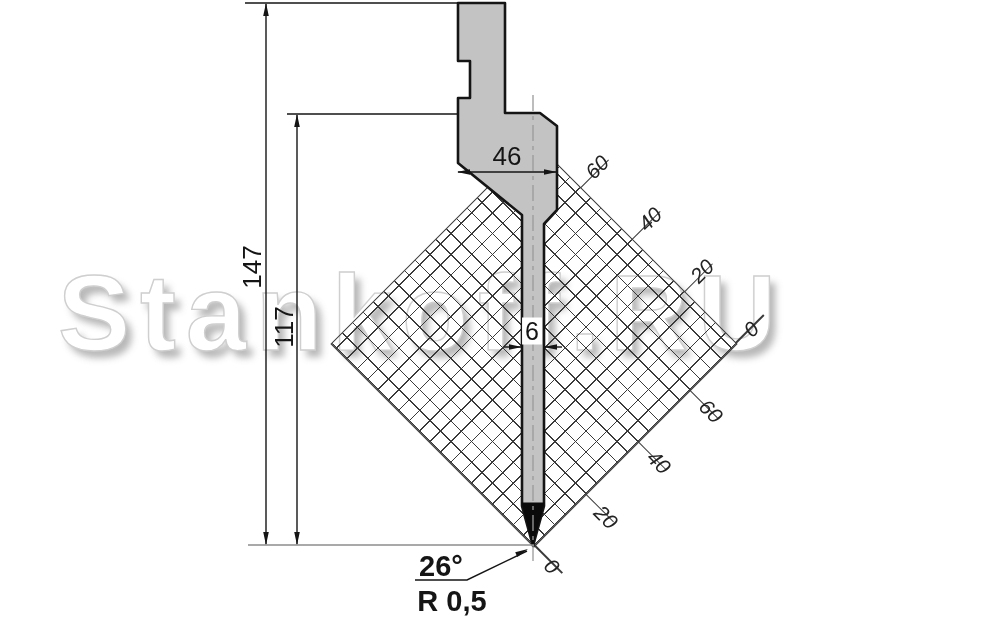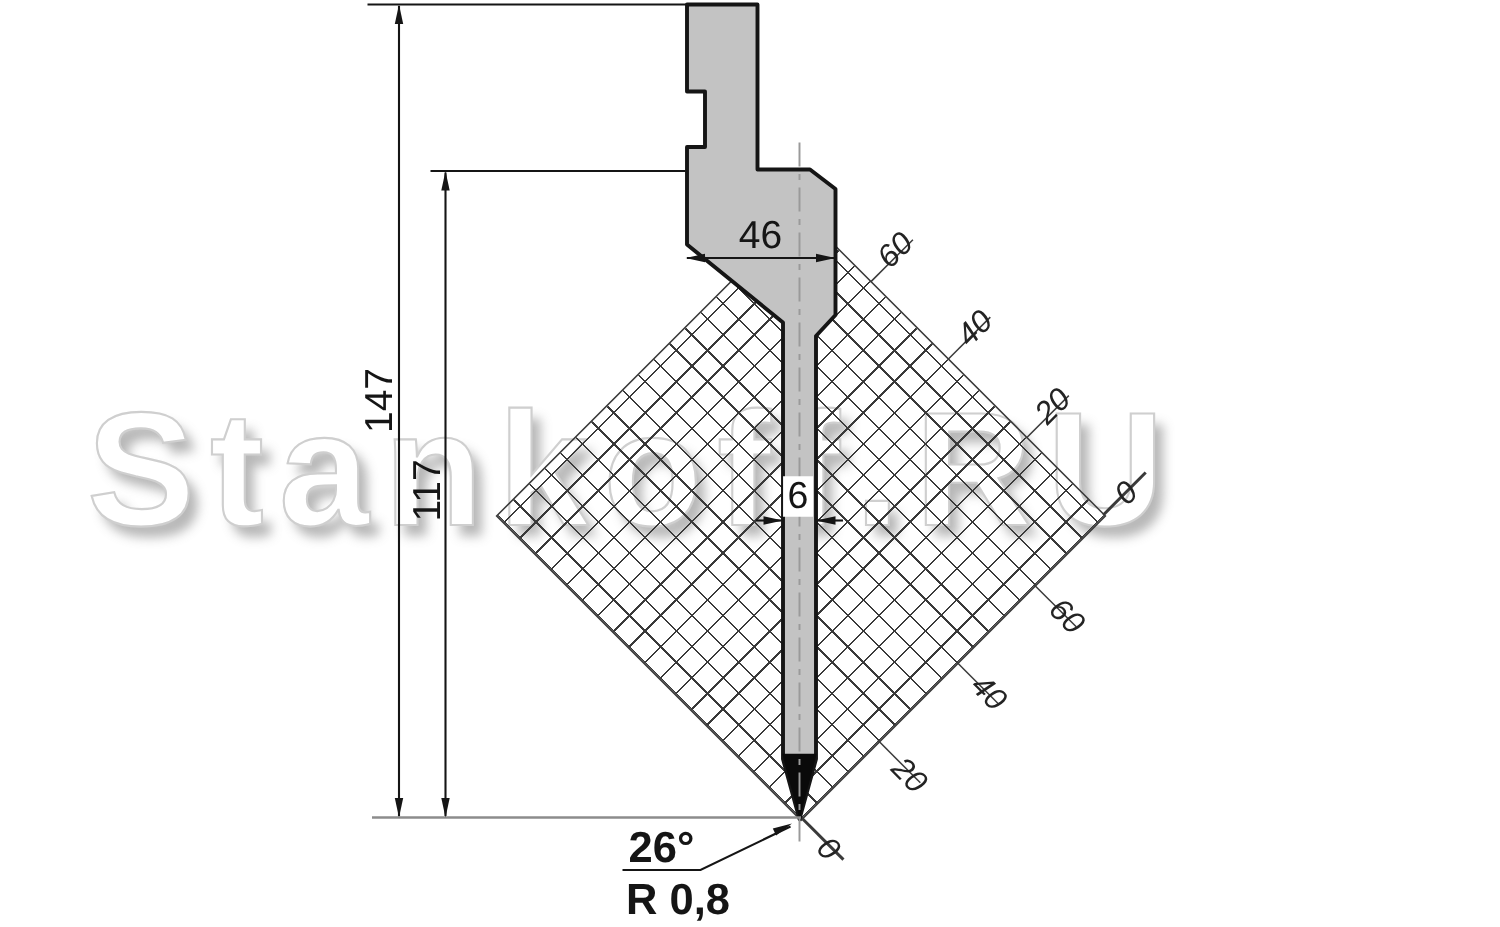--- a/index.html
+++ b/index.html
@@ -104,21 +104,21 @@
     <polygon class="arr" points="522,347 509,344.2 509,349.8"></polygon>
     <polygon class="arr" points="544,347 557,344.2 557,349.8"></polygon>
     <polygon class="arr" points="528,549 517.4,557 515.2,552.3"></polygon>
   </svg>
 
   <div class="dim rot90" style="left:252px;top:267px">147</div>
   <div class="dim rot90" style="left:284px;top:327px">117</div>
   <div class="dim" style="left:507px;top:156px">46</div>
   <div class="dim boxed" style="left:532px;top:331px">6</div>
   <div class="dim bold" style="left:441px;top:566px">26°</div>
-  <div class="dim bold" style="left:452px;top:601px">R 0,8</div>
+  <div class="dim bold" style="left:452px;top:601px">R 0,5</div>
 
   <div class="scale up" style="left:597px;top:167px">60</div>
   <div class="scale up" style="left:650px;top:219px">40</div>
   <div class="scale up" style="left:702px;top:271px">20</div>
   <div class="scale up" style="left:751px;top:329px">0</div>
 
   <div class="scale dn" style="left:711px;top:411px">60</div>
   <div class="scale dn" style="left:659px;top:462px">40</div>
   <div class="scale dn" style="left:606px;top:517px">20</div>
   <div class="scale dn" style="left:552px;top:566px">0</div>

